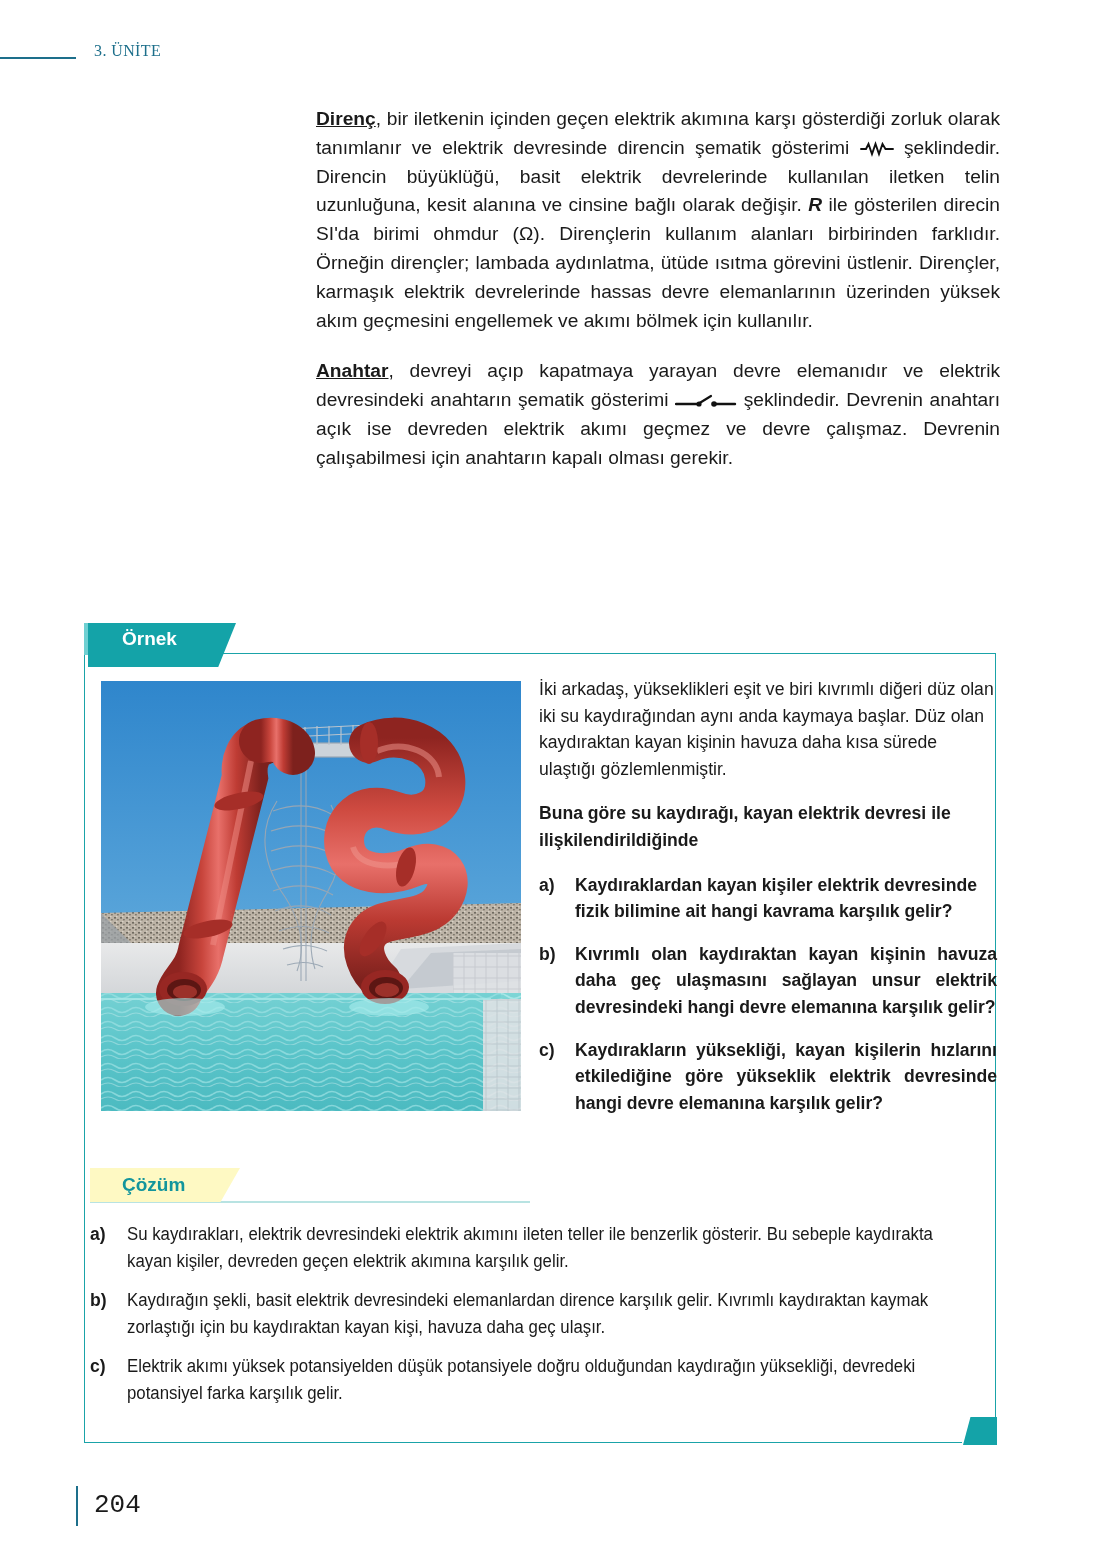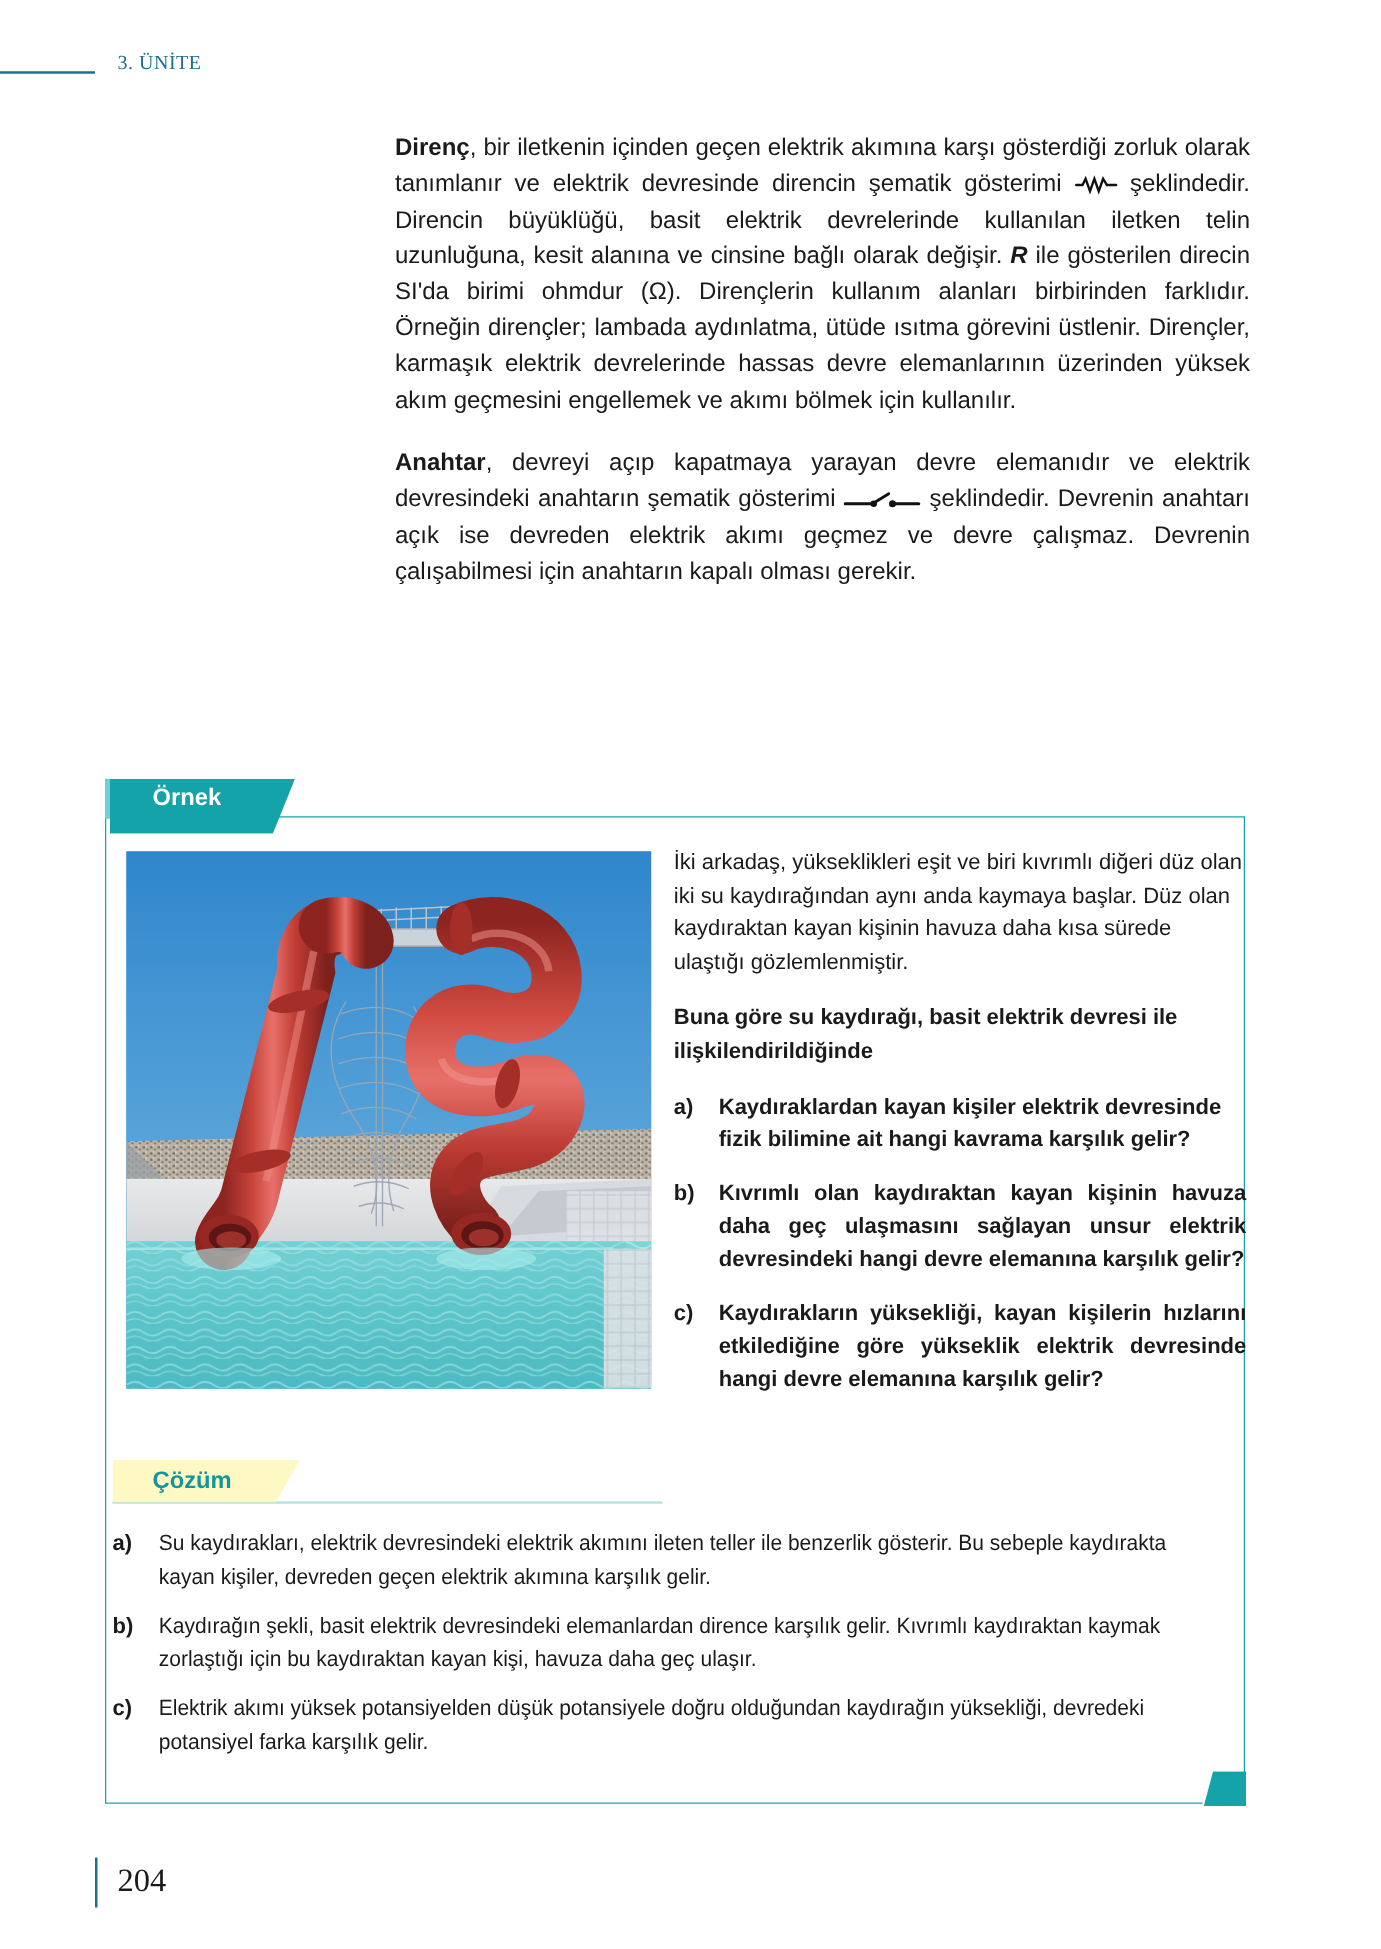--- a/index.html
+++ b/index.html
@@ -31,21 +31,21 @@
   }
   .bodycol p{
     margin:0 0 22px 0;
     font-size:19.2px;
     line-height:28.8px;
     text-align:justify;
     text-justify:inter-word;
     hyphens:manual;
   }
   .bodycol p:last-child{margin-bottom:12px;}
-  .bodycol b{font-weight:bold;}
+  .bodycol b{font-weight:bold;text-decoration:underline;}
   .ital-r{font-style:italic;font-weight:bold;}
 
   
   .sym{display:inline-block;vertical-align:-3px;}
   .sym svg{display:block;}
 
   
   .exbox{
     position:absolute;left:84px;top:653px;width:912px;height:790px;
     border:1.6px solid #1aa3a8;
@@ -145,21 +145,21 @@
 
   
   .folio{
     position:absolute;left:76px;top:1486px;
   }
   .folio .bar{
     position:absolute;left:0;top:0;width:2px;height:40px;background:#1d6f8b;
   }
   .folio .num{
     position:absolute;left:18px;top:4px;
-    font-family:Liberation Serif, serif;
+    font-family:Liberation Mono, monospace;
     font-size:26px;color:#1a1a1a;
   }
 </style>
 </head>
 <body>
 
 <div class="runhead">
   <div class="rule"></div>
   <div class="unit">3. ÜNİTE</div>
 </div>
@@ -307,21 +307,21 @@
       <ellipse cx="286" cy="309" rx="12" ry="7" fill="#c4443a" opacity="0.6"></ellipse>
     </g>
 
     <ellipse cx="84" cy="326" rx="40" ry="9" fill="#a9ecec" opacity="0.6"></ellipse>
     <ellipse cx="288" cy="326" rx="40" ry="9" fill="#a9ecec" opacity="0.6"></ellipse>
   </svg>
 </div>
 
 <div class="exright">
   <p class="lead">İki arkadaş, yükseklikleri eşit ve biri kıvrımlı diğeri düz olan iki su kaydırağından aynı anda kaymaya başlar. Düz olan kaydıraktan kayan kişinin havuza daha kısa sürede ulaştığı gözlemlenmiştir.</p>
-  <p class="q-title">Buna göre su kaydırağı, basit elektrik devresi ile ilişkilendirildiğinde</p>
+  <p class="q-title">Buna göre su kaydırağı, kayan elektrik devresi ile ilişkilendirildiğinde</p>
 
   <div class="qitem plainwrap">
     <span class="mark">a)</span>
     <span class="qtext">Kaydıraklardan kayan kişiler elektrik devresinde fizik bilimine ait hangi kavrama karşılık gelir?</span>
   </div>
   <div class="qitem">
     <span class="mark">b)</span>
     <span class="qtext">Kıvrımlı olan kaydıraktan kayan kişinin havuza daha geç ulaşmasını sağlayan unsur elektrik devresindeki hangi devre elemanına karşılık gelir?</span>
   </div>
   <div class="qitem">

